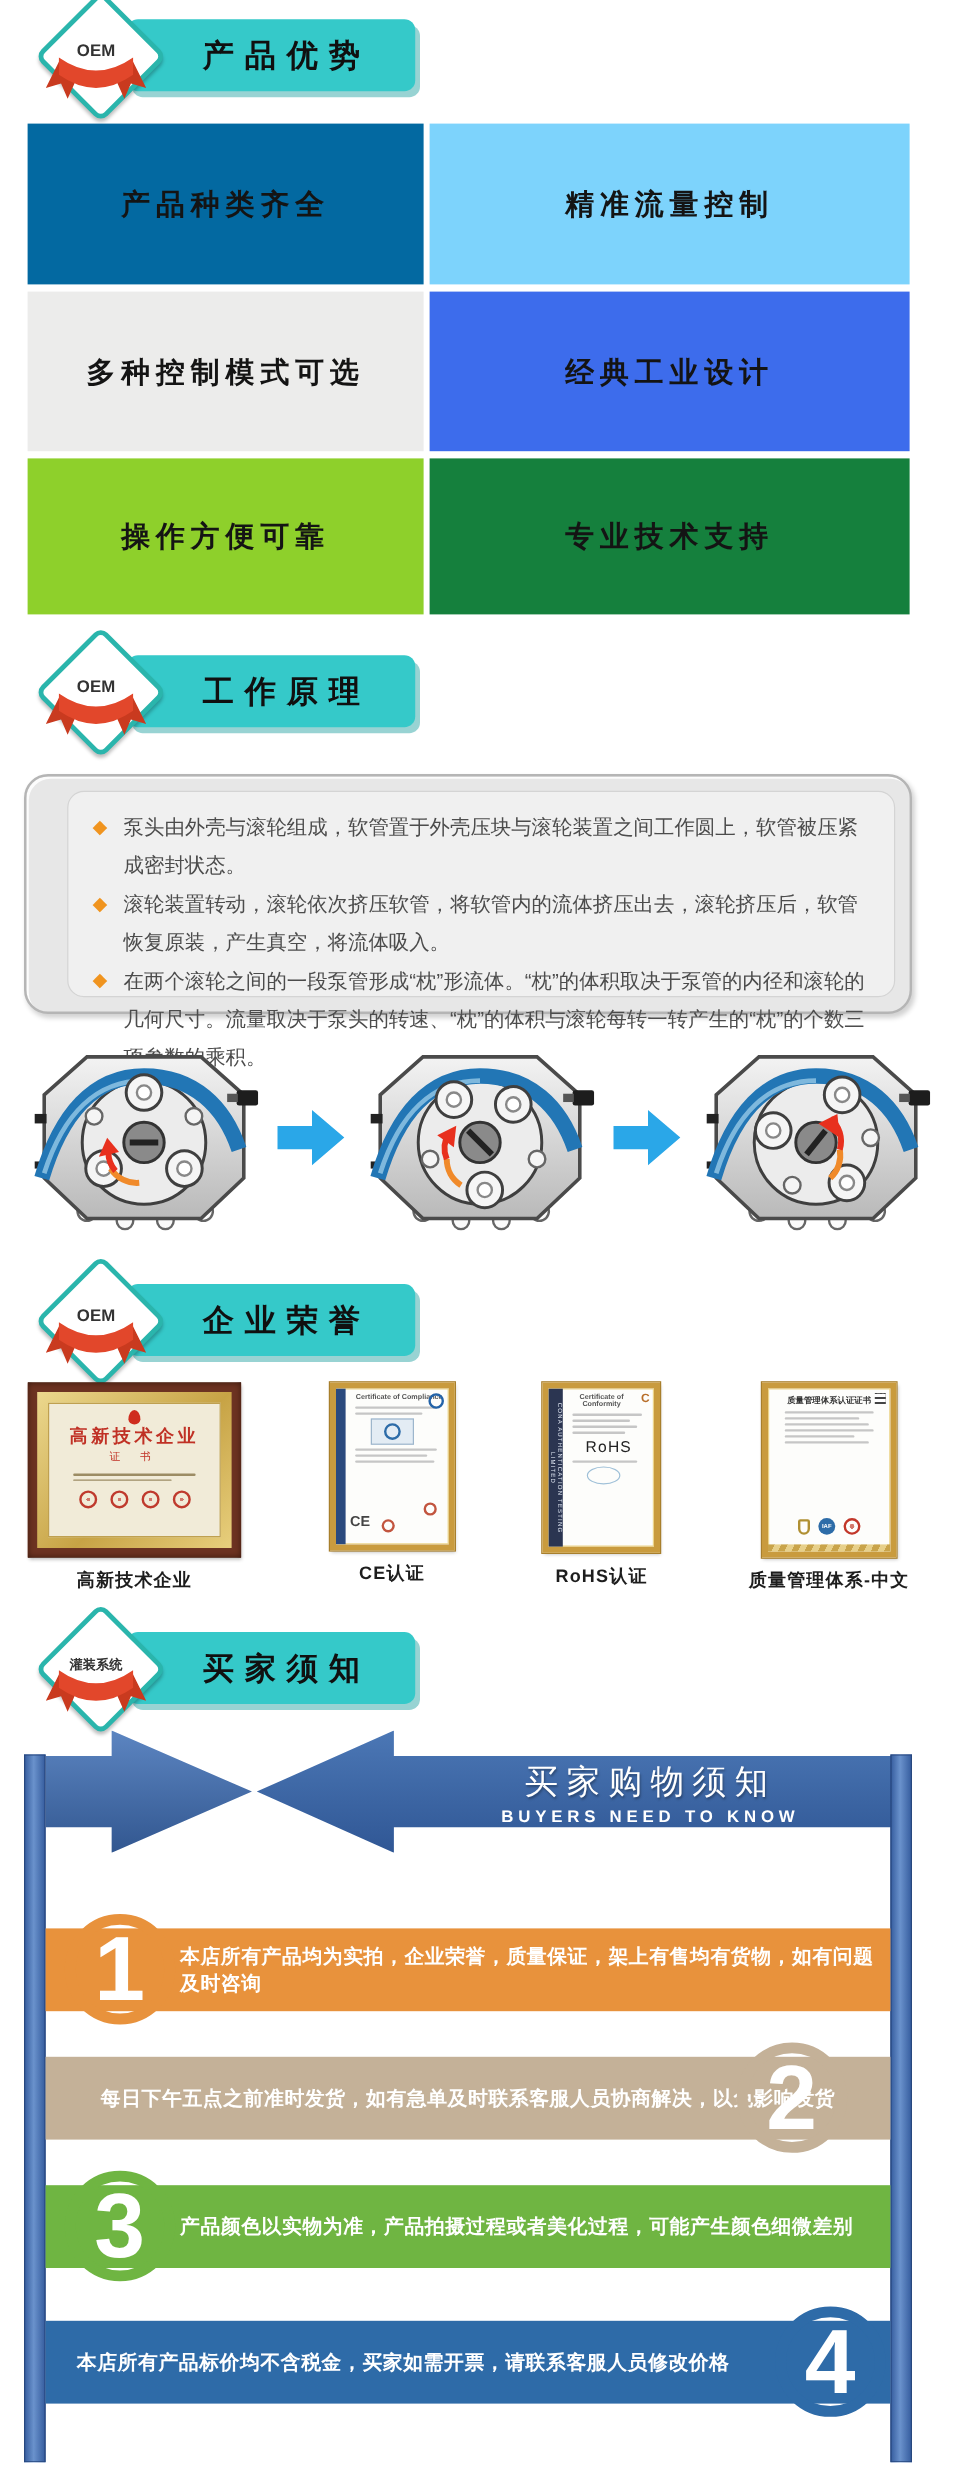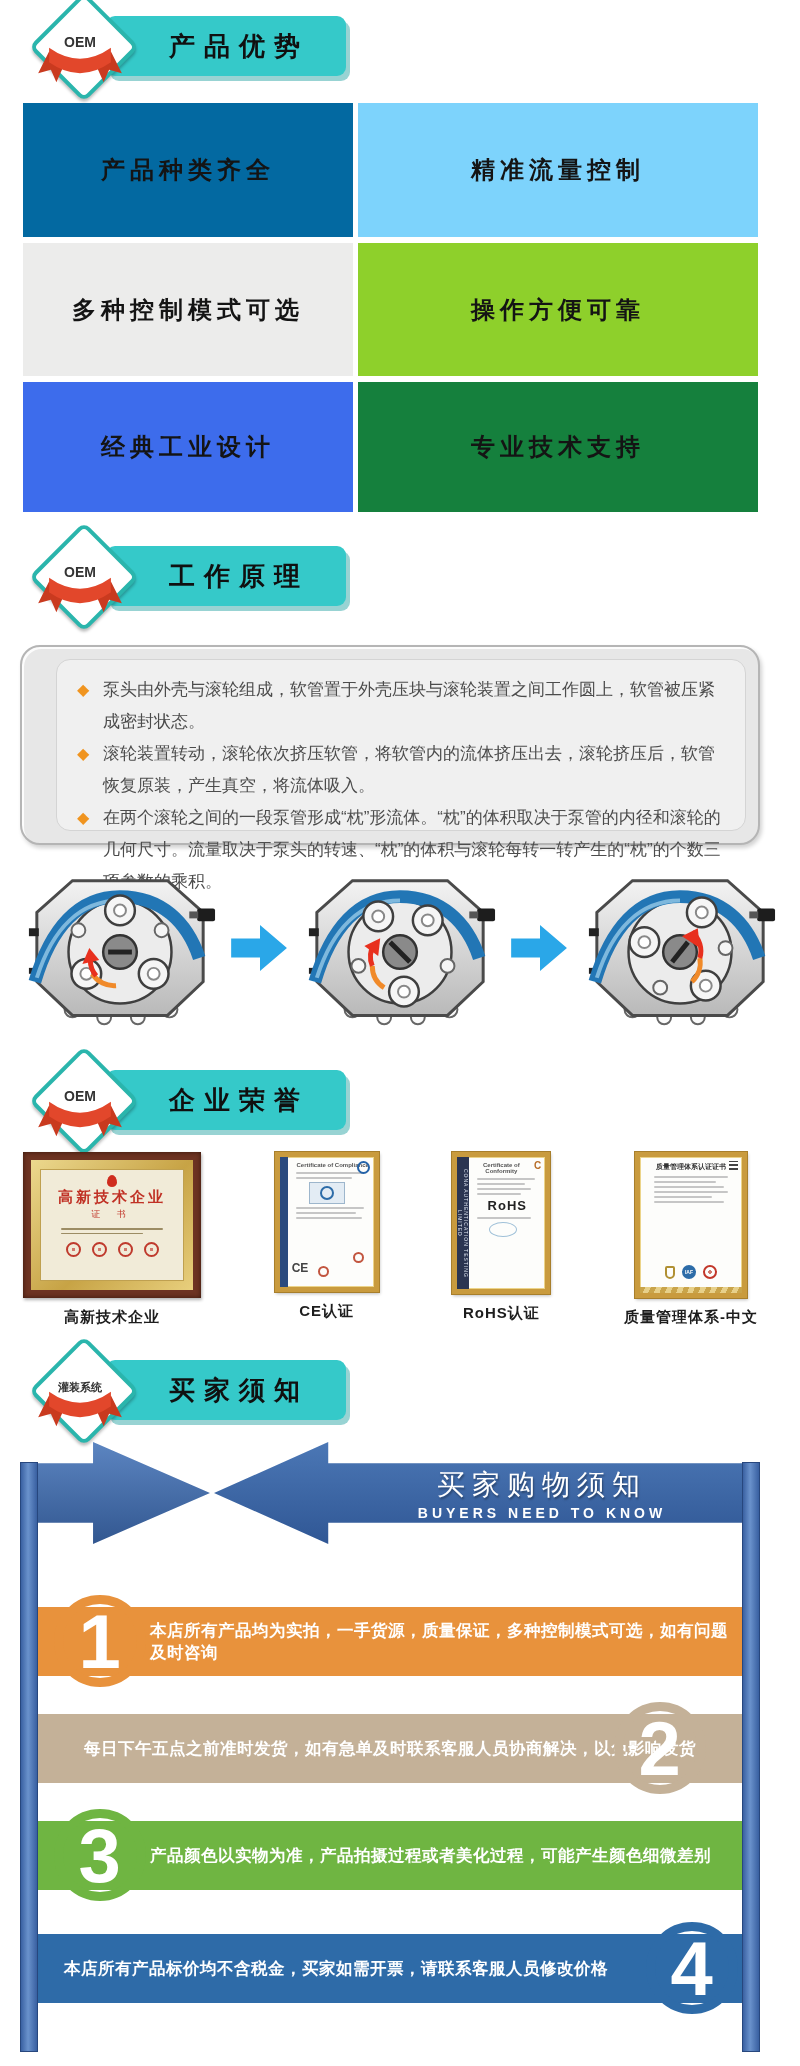--- a/index.html
+++ b/index.html
@@ -84,21 +84,21 @@
              border-radius:50%;box-sizing:border-box;}
   .c-logo{position:absolute;top:3px;right:4px;font-size:10px;font-weight:bold;color:#b86e29;}
   .qr{position:absolute;top:4px;right:4px;width:9px;height:9px;
       background:repeating-linear-gradient(0deg,#444 0 2px,#fff 2px 4px),
                  repeating-linear-gradient(90deg,#444 0 2px,rgba(255,255,255,.6) 2px 4px);}
   .mini-img{margin:3px auto;width:34px;height:20px;background:#e3ecf4;border:1px solid #9db6cc;
             display:flex;align-items:center;justify-content:center;}
   .mini-img::after{content:"";width:10px;height:10px;border-radius:50%;border:2px solid #2d6ca8;}
   .ce-mark{position:absolute;left:12px;bottom:12px;font-weight:bold;font-size:12px;color:#444;}
   .mini-seal{position:absolute;width:11px;height:11px;border-radius:50%;border:2px solid #c2553f;box-sizing:border-box;}
-  .rohs-label{font-weight:bold;font-size:13px;color:#222;text-align:center;margin-top:3px;letter-spacing:1px;}
+  .rohs-label{font-weight:normal;font-size:13px;color:#222;text-align:center;margin-top:3px;letter-spacing:1px;}
   .ellipse-seal{width:26px;height:13px;border:1px solid #9fc0d8;border-radius:50%;margin:3px auto 0;}
   .logos-row{position:absolute;bottom:14px;left:0;right:0;display:flex;justify-content:center;gap:7px;align-items:center;}
   .lg-shield{width:10px;height:13px;border:2px solid #b09033;border-radius:2px 2px 5px 5px;box-sizing:border-box;}
   .lg-iaf{width:14px;height:14px;border-radius:50%;background:#2d6ca8;color:#fff;font-size:5px;font-weight:bold;
           display:flex;align-items:center;justify-content:center;}
   .lg-red{width:14px;height:14px;border-radius:50%;border:2px solid #c2372a;box-sizing:border-box;
           background:radial-gradient(circle,#d2796c 28%,transparent 30%);}
   .gold-band{position:absolute;bottom:0;left:0;right:0;height:6px;
              background:repeating-linear-gradient(115deg,#c9a44a 0 5px,#e7d08a 5px 10px);}
 
@@ -163,22 +163,22 @@
         <path d="M14 2 Q48 26 82 2 L82 18 Q48 42 14 18 Z" fill="#e2472b"></path>
       </svg>
       <div class="hdr-badge-label">OEM</div>
     </div>
   </div>
 
   <div class="adv-grid">
     <div class="cell c1">产品种类齐全</div>
     <div class="cell c2">精准流量控制</div>
     <div class="cell c3">多种控制模式可选</div>
+    <div class="cell c4">经典工业设计</div>
     <div class="cell c5">操作方便可靠</div>
-    <div class="cell c4">经典工业设计</div>
     <div class="cell c6">专业技术支持</div>
   </div>
 
   <div class="sec-header" style="top:530px;">
     <div class="hdr-banner">
       <span>工作原理</span>
     </div>
     <div class="hdr-badge">
       <div class="hdr-diamond"></div>
       <svg class="hdr-ribbon" viewBox="0 0 96 44">
@@ -417,21 +417,21 @@
       <div class="bb-sub">BUYERS NEED TO KNOW</div>
     </div>
   </div>
 
   <div class="frame-strip left"></div>
   <div class="frame-strip right"></div>
 
   <div class="notice-bar n1">
     <div class="ring"></div>
     <div class="big-num">1</div>
-    <span>本店所有产品均为实拍，一手货源，质量保证，多种控制模式可选，如有问题及时咨询</span>
+    <span>本店所有产品均为实拍，企业荣誉，质量保证，架上有售均有货物，如有问题及时咨询</span>
   </div>
   <div class="notice-bar n2">
     <div class="ring"></div>
     <div class="big-num">2</div>
     <span>每日下午五点之前准时发货，如有急单及时联系客服人员协商解决，以免影响发货</span>
   </div>
   <div class="notice-bar n3">
     <div class="ring"></div>
     <div class="big-num">3</div>
     <span>产品颜色以实物为准，产品拍摄过程或者美化过程，可能产生颜色细微差别</span>

